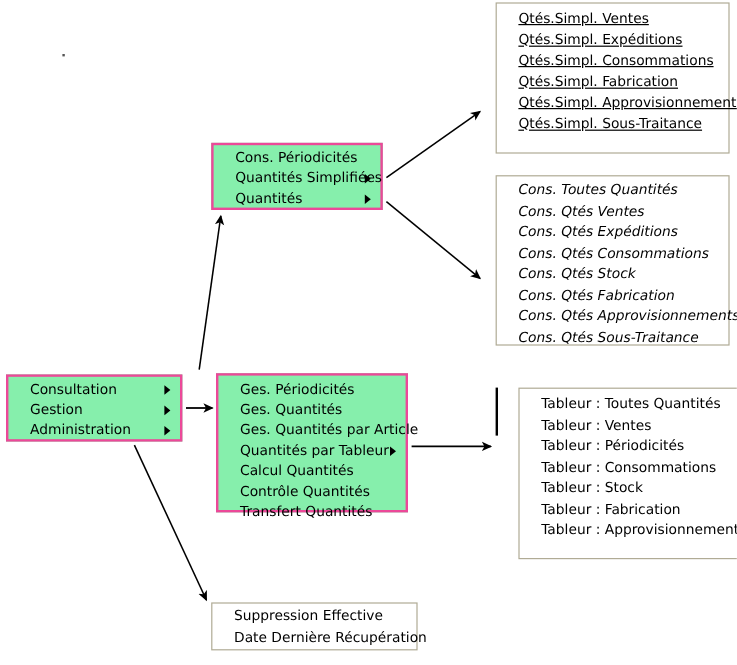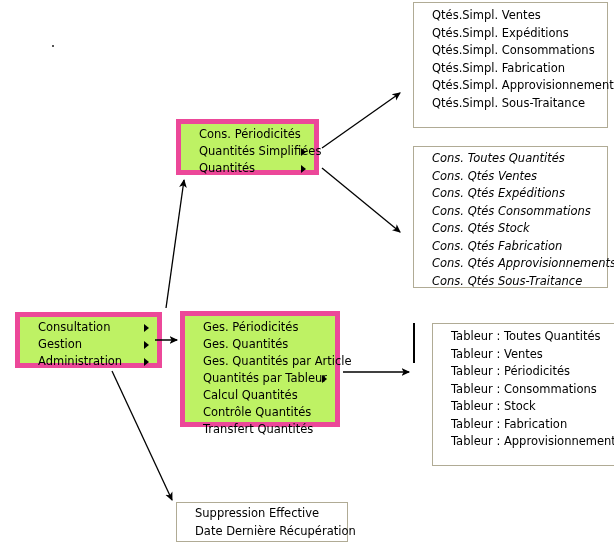--- a/index.html
+++ b/index.html
@@ -18,22 +18,22 @@
     -webkit-font-smoothing: none;
   }
   #canvas {
     position: absolute;
     left: 0; top: 0;
     width: 614px;
     height: 554px;
   }
   .menu-box {
     position: absolute;
-    background: #bef264;
-    border: 5px solid #ec4899;
+    background: #86efac;
+    border: 2px solid #ec4899;
     box-sizing: border-box;
     z-index: 3;
   }
   .menu-row {
     position: relative;
     display: flex;
     align-items: center;
     white-space: nowrap;
     height: 17px;
     line-height: 17px;
@@ -85,21 +85,21 @@
     pointer-events: none;
   }
 </style>
 </head>
 <body>
 
 <div id="canvas">
 
   <div class="speck" style="left:52px; top:45px; width:2px; height:2px;"></div>
 
-  <div class="list-box" style="left:413px; top:2px; width:195px; height:126px;">
+  <div class="list-box" style="left:413px; top:2px; width:195px; height:126px;text-decoration:underline;">
     <div style="height:4px;"></div>
     <div class="list-row">Qtés.Simpl. Ventes</div>
     <div class="list-row">Qtés.Simpl. Expéditions</div>
     <div class="list-row">Qtés.Simpl. Consommations</div>
     <div class="list-row">Qtés.Simpl. Fabrication</div>
     <div class="list-row">Qtés.Simpl. Approvisionnements</div>
     <div class="list-row">Qtés.Simpl. Sous-Traitance</div>
   </div>
 
   <div class="list-box" style="left:413px; top:146px; width:195px; height:142px;font-style:italic;">
@@ -135,21 +135,21 @@
     <div class="menu-row">
       <span class="menu-label">Quantités Simplifiées</span>
       <span class="submenu-arrow"></span>
     </div>
     <div class="menu-row">
       <span class="menu-label">Quantités</span>
       <span class="submenu-arrow"></span>
     </div>
   </div>
 
-  <div class="menu-box" style="left:5px; top:312px; width:147px; height:56px;margin-left:10px;">
+  <div class="menu-box" style="left:5px; top:312px; width:147px; height:56px;">
     <div style="height:2px;"></div>
     <div class="menu-row">
       <span class="menu-label">Consultation</span>
       <span class="submenu-arrow"></span>
     </div>
     <div class="menu-row">
       <span class="menu-label">Gestion</span>
       <span class="submenu-arrow"></span>
     </div>
     <div class="menu-row">

